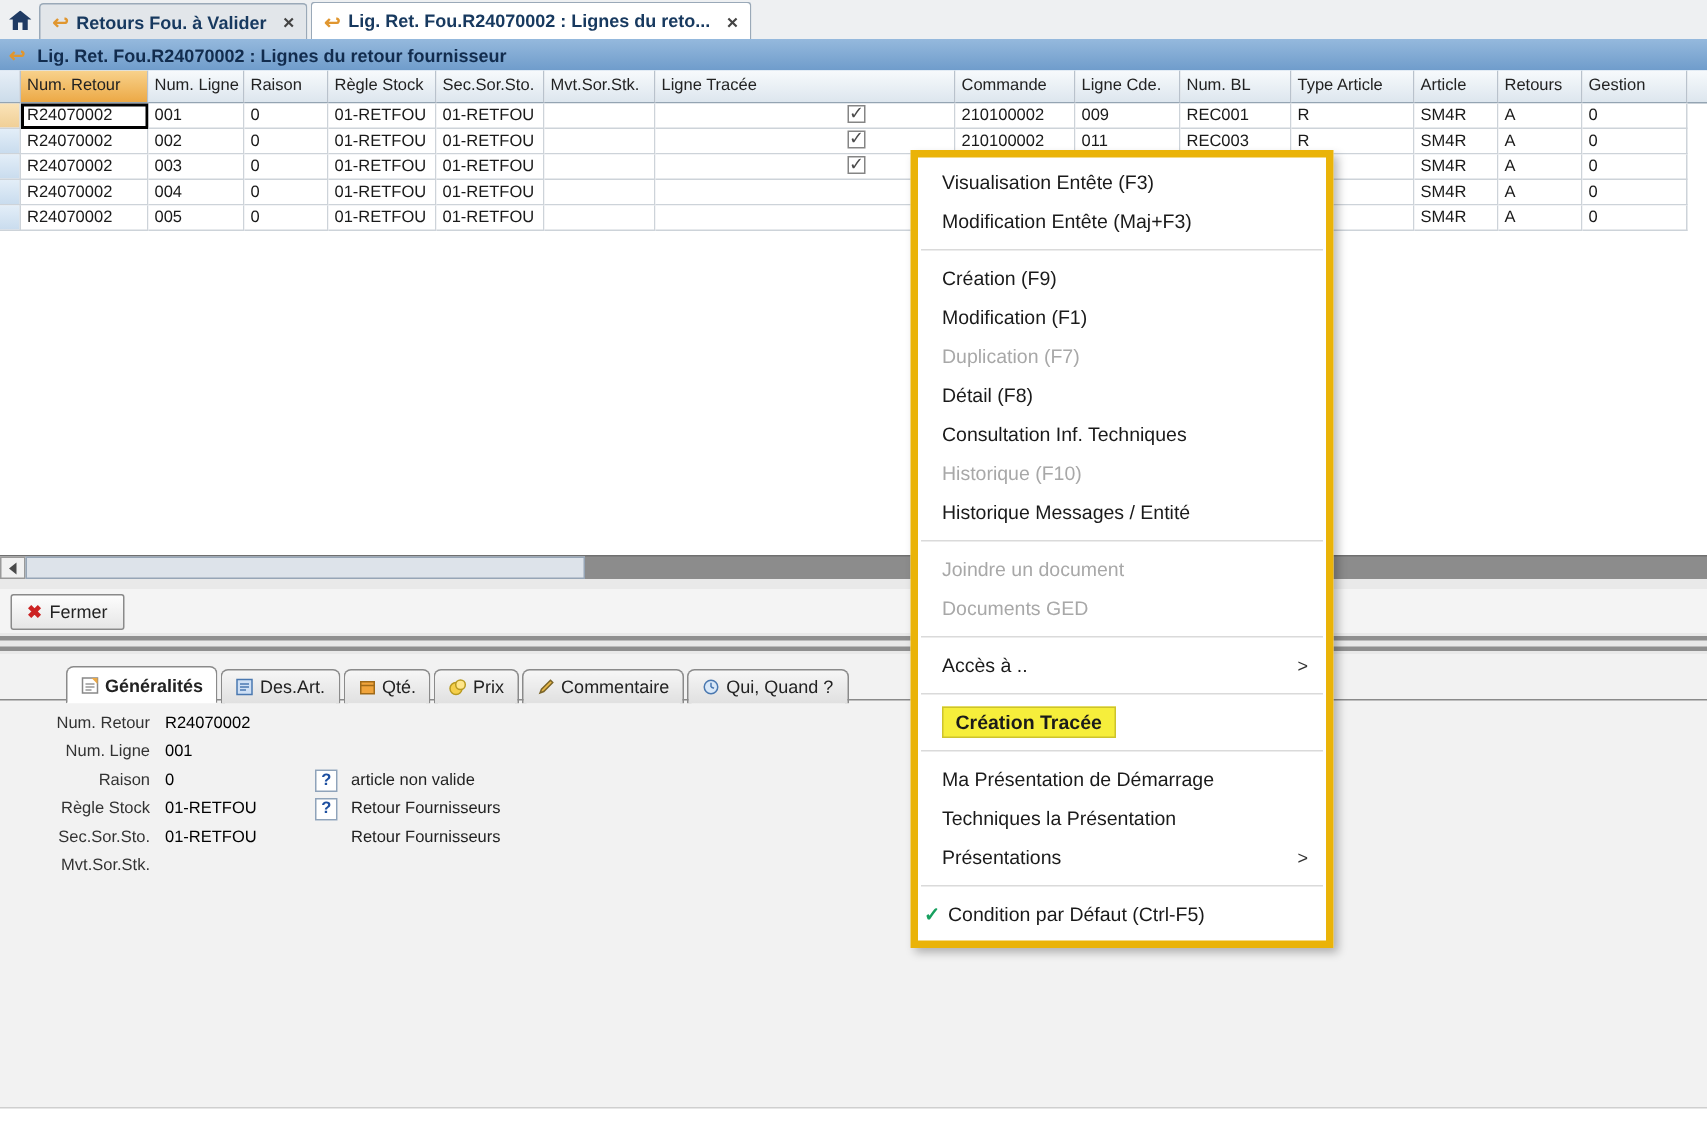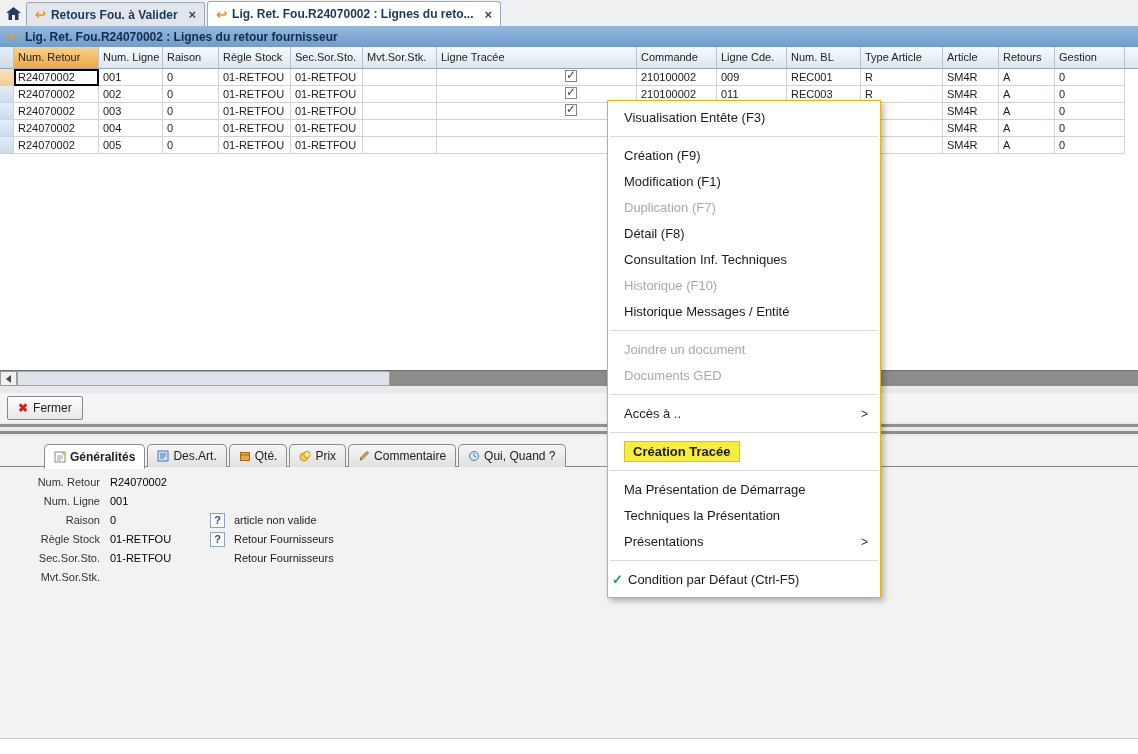--- a/index.html
+++ b/index.html
@@ -65,40 +65,40 @@
             padding:0 10px;background:linear-gradient(#fdfdfd,#e6e6e6);border:1px solid #8a8a8a;
             border-radius:2px;font-size:12px;color:#222;cursor:pointer;}
   .xicon{color:#cc2222;font-size:12px;font-weight:bold;line-height:1;}
   .split{position:absolute;left:0;top:422px;width:100%;height:14px;background:#e9e9e9;}
   .sbar{height:3px;background:#8f8f8f;margin:2px 0 0 0;}
   .sbar+.sbar{margin-top:4px;}
 
   
   .panel{position:absolute;left:0;top:436px;width:100%;height:302px;background:#f2f2f2;}
   .tabline{position:absolute;left:0;top:30px;width:100%;height:1px;background:#8a8a8a;}
-  .dtabs{position:absolute;left:4px;top:8px;display:flex;z-index:2;padding-left:40px;}
+  .dtabs{position:absolute;left:4px;top:8px;display:flex;align-items:flex-end;z-index:2;padding-left:40px;}
   .dtab{display:flex;align-items:center;gap:4px;height:22px;padding:0 9px;margin-right:2px;
         border:1px solid #8a8a8a;border-bottom:none;border-radius:5px 5px 0 0;
         background:linear-gradient(#f6f6f6,#e0e0e0);font-size:12px;color:#222;cursor:pointer;}
   .dtab.active{background:#fff;font-weight:bold;height:23px;border-bottom:1px solid #fff;}
   .dtab svg{display:block;}
   .frow{position:absolute;left:8px;height:16px;display:flex;align-items:center;font-size:11px;}
   .flabel{width:92px;text-align:right;padding-right:10px;color:#333;}
   .fvalue{width:100px;color:#000;}
   .fhelp{width:15px;height:15px;box-sizing:border-box;border:1px solid #8fa3ba;background:#fff;
          color:#1d4fa0;font-weight:bold;font-size:11px;text-align:center;line-height:13px;
          margin-right:9px;cursor:pointer;}
   .fhelp[data-h=""]{visibility:hidden;}
   .fdesc{color:#222;}
   .bwhite{position:absolute;left:0;top:738px;width:100%;height:16px;background:#fff;
           border-top:1px solid #cfcfcf;}
 
   
   .cmenu{position:absolute;left:607px;top:100px;width:272px;z-index:50;background:#fff;
-         border:1px solid #eab308;box-shadow:3px 3px 6px rgba(0,0,0,.28);padding:4px 0;
+         border:5px solid #eab308;box-shadow:3px 3px 6px rgba(0,0,0,.28);padding:4px 0;
          font-size:13px;color:#1a1a1a;}
   .mi{position:relative;height:26px;line-height:26px;padding-left:16px;white-space:nowrap;
       cursor:pointer;}
   .mi.dis{color:#a8a8a8;cursor:default;}
   .mi .sub{position:absolute;right:12px;top:0;color:#333;font-size:12px;}
   .mi .chk{position:absolute;left:4px;top:0;color:#17a05f;font-weight:bold;font-size:13px;}
   .mi.chkitem{padding-left:20px;}
   .hlbox{background:#f6ee3b;border:1px solid #cdc32c;padding:2px 8px;font-weight:bold;}
   .msep{border-top:1px solid #dadada;margin:5px 2px 6px 2px;height:0;}
 </style>
@@ -349,20 +349,21 @@
       <span class="fvalue"></span>
       <span class="fhelp" data-h=""></span>
       <span class="fdesc"></span>
     </div>
   </div>
 
   <div class="bwhite"></div>
 
   <div class="cmenu">
     <div class="mi"><span>Visualisation Entête (F3)</span></div>
+    <div class="mi"><span>Modification Entête (Maj+F3)</span></div>
     <div class="msep"></div>
     <div class="mi"><span>Création (F9)</span></div>
     <div class="mi"><span>Modification (F1)</span></div>
     <div class="mi dis"><span>Duplication (F7)</span></div>
     <div class="mi"><span>Détail (F8)</span></div>
     <div class="mi"><span>Consultation Inf. Techniques</span></div>
     <div class="mi dis"><span>Historique (F10)</span></div>
     <div class="mi"><span>Historique Messages / Entité</span></div>
     <div class="msep"></div>
     <div class="mi dis"><span>Joindre un document</span></div>

